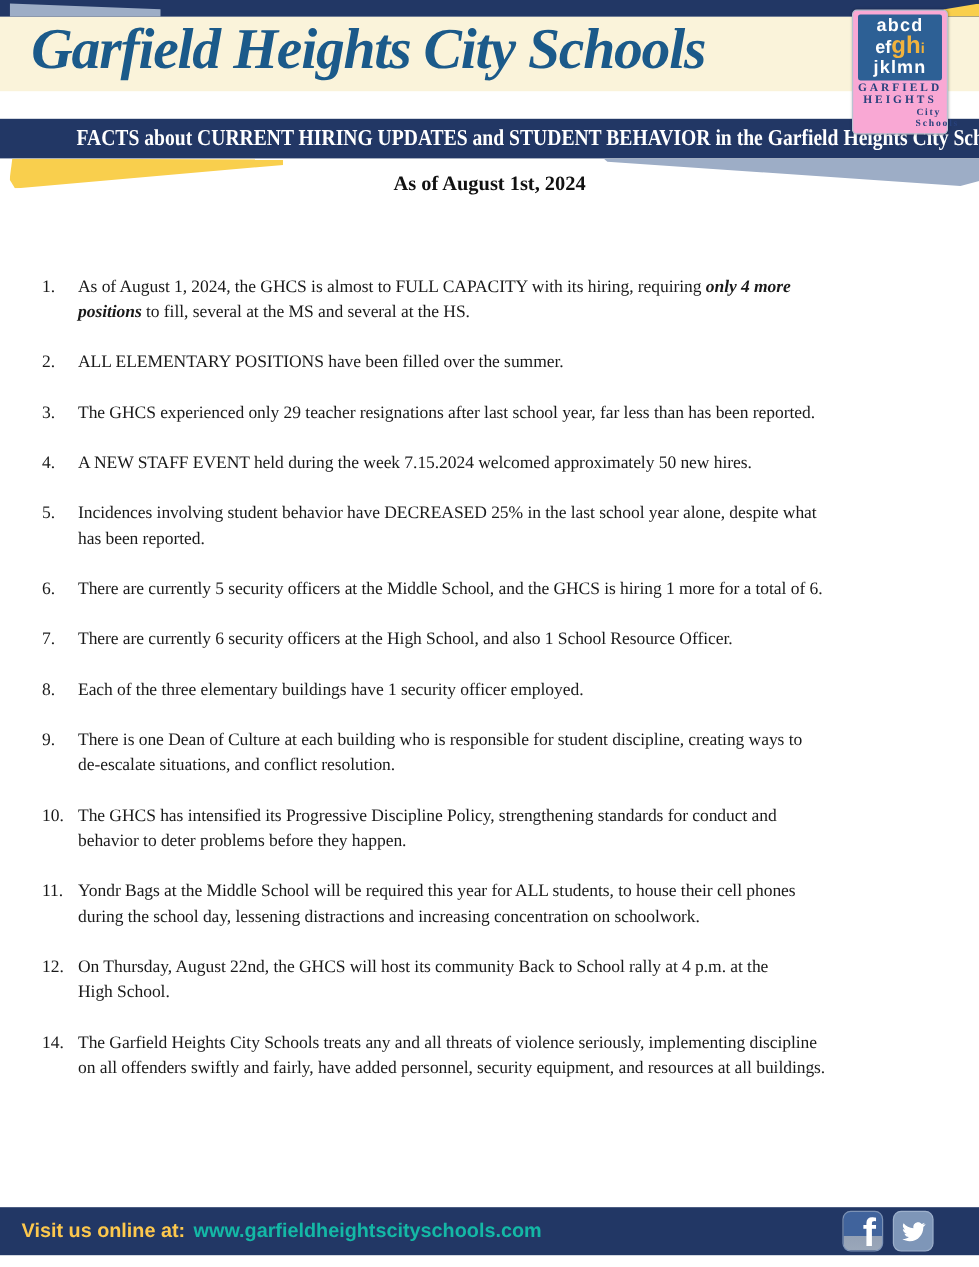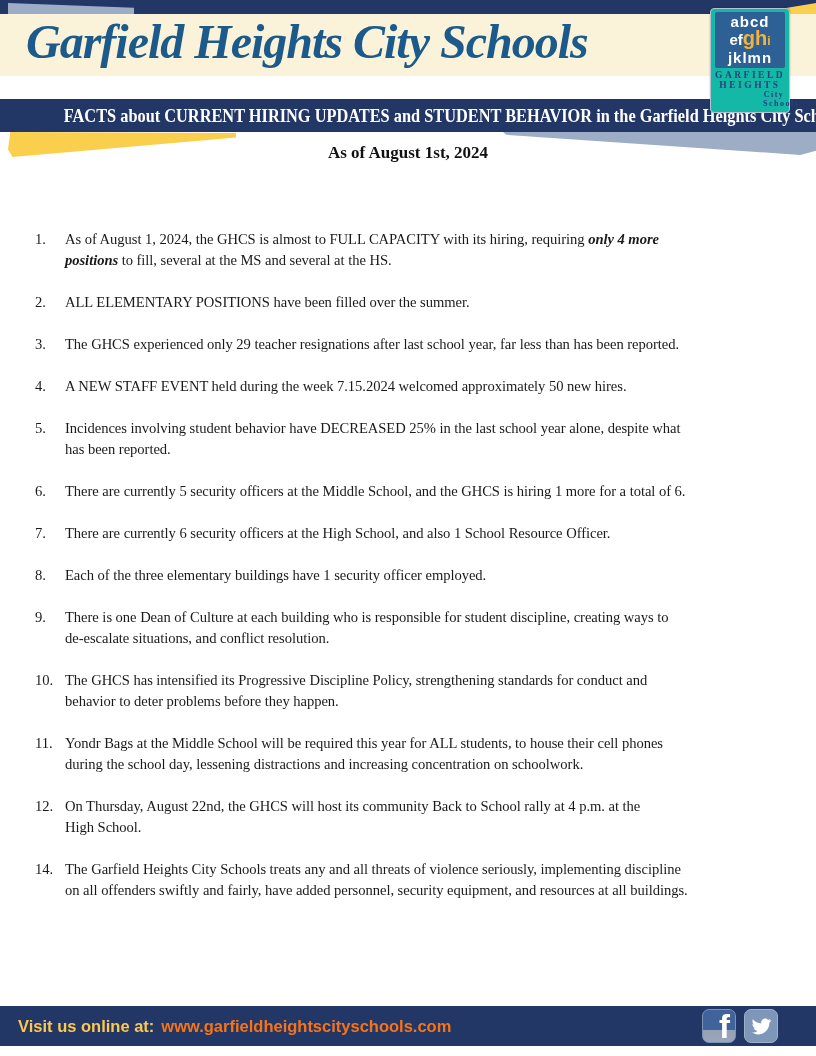--- a/index.html
+++ b/index.html
@@ -23,21 +23,21 @@
   .wedge-tl{left:8px;top:2px;width:126px;height:12px;background:var(--gray-blue);
     clip-path:polygon(0 8%,100% 48%,100% 100%,0 100%);}
   .wedge-tr{left:786px;top:3px;width:30px;height:11px;background:var(--yellow);
     clip-path:polygon(0 45%,100% 0,100% 100%,10% 100%);}
   
   .masthead{position:absolute;left:0;top:14px;width:816px;height:62px;background:var(--cream);
     display:flex;align-items:flex-start;}
   .school-title{margin:0 0 0 26px;font-size:48px;font-style:italic;font-weight:bold;
     color:var(--title-blue);letter-spacing:-1px;white-space:nowrap;}
   
-  .logo-card{position:absolute;top:8px;right:26px;width:80px;background:#14b8a6;
+  .logo-card{position:absolute;top:8px;right:26px;width:80px;background:#f9a8d4;
     border:1px solid #b9c2d2;border-radius:4px;padding:3px 4px 2px;box-sizing:border-box;
     z-index:5;text-align:center;box-shadow:0 0 2px rgba(0,0,0,.25);}
   .logo-letters{background:var(--logo-blue);border-radius:2px;padding:3px 0;color:#fff;
     font-family:"Liberation Sans",sans-serif;font-weight:bold;}
   .lrow1{font-size:15px;line-height:14px;letter-spacing:1px;}
   .lrow2{display:flex;align-items:baseline;justify-content:center;line-height:19px;}
   .lrow2 .lf{font-size:15px;}
   .lrow2 .hl{color:#f2b33d;font-size:20px;letter-spacing:0;}
   .lrow2 .li{color:#f2b33d;font-size:12px;}
   .lrow3{font-size:15px;line-height:14px;letter-spacing:1px;}
@@ -65,21 +65,21 @@
   .facts-list{position:absolute;top:229px;left:35px;width:757px;color:var(--body-text);}
   .fact{display:flex;margin-bottom:21px;font-size:14.6px;line-height:21px;letter-spacing:-.05px;}
   .fact-num{width:30px;flex:0 0 30px;}
   .fact-text{flex:1;white-space:pre-wrap;}
   .fact-text .bi{font-weight:bold;font-style:italic;}
   
   .footer{position:absolute;left:0;top:1006px;width:816px;height:40px;background:var(--navy);
     display:flex;align-items:center;padding:0 20px 0 18px;box-sizing:border-box;
     font-family:"Liberation Sans",sans-serif;}
   .visit-label{color:var(--footer-yellow);font-weight:bold;font-size:16.5px;margin-right:7px;white-space:nowrap;}
-  .site-url{color:#f97316;font-weight:bold;font-size:16.5px;white-space:nowrap;}
+  .site-url{color:#14b8a6;font-weight:bold;font-size:16.5px;white-space:nowrap;}
   .social{margin-left:auto;display:flex;gap:8px;margin-right:18px;}
   .icon-fb{width:34px;height:34px;border-radius:7px;border:1px solid #7c92b5;position:relative;
     overflow:hidden;background:linear-gradient(180deg,#40639c 0%,#40639c 62%,#94a1b5 62%,#9aa7ba 100%);
     box-sizing:border-box;cursor:pointer;}
   .icon-fb .f{position:absolute;right:5px;top:-2px;color:#fff;font-family:"Liberation Sans",sans-serif;
     font-weight:bold;font-size:33px;line-height:38px;}
   .icon-tw{width:34px;height:34px;border-radius:7px;border:1px solid #9db0cb;background:#7e96b8;
     display:flex;align-items:center;justify-content:center;box-sizing:border-box;cursor:pointer;}
 </style>
 </head>

